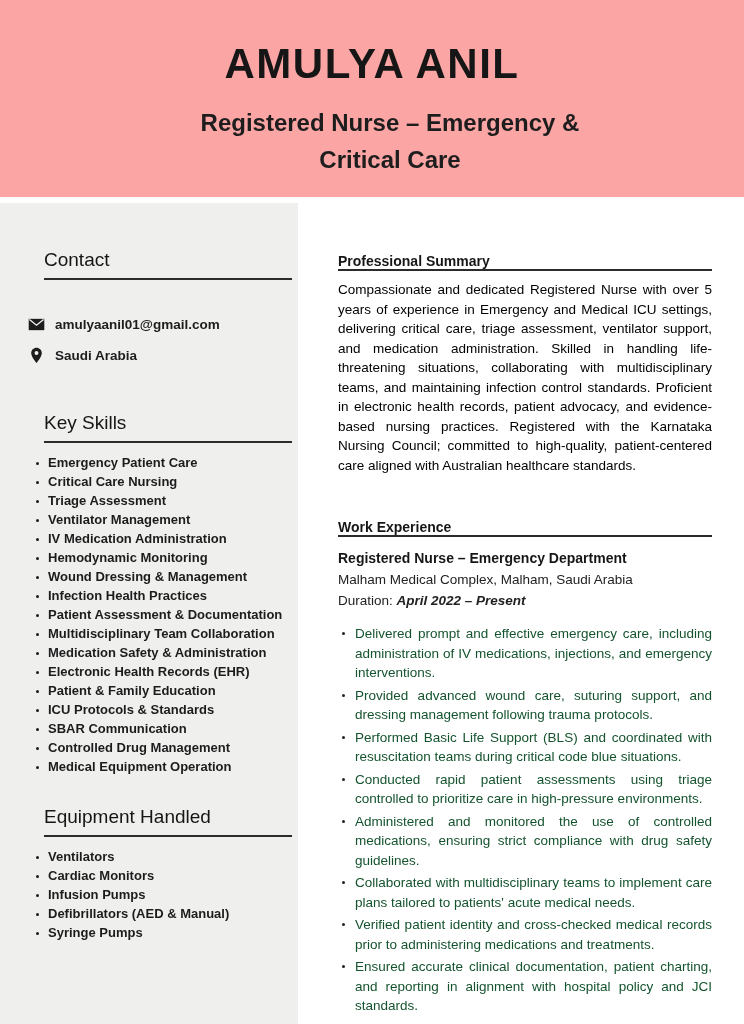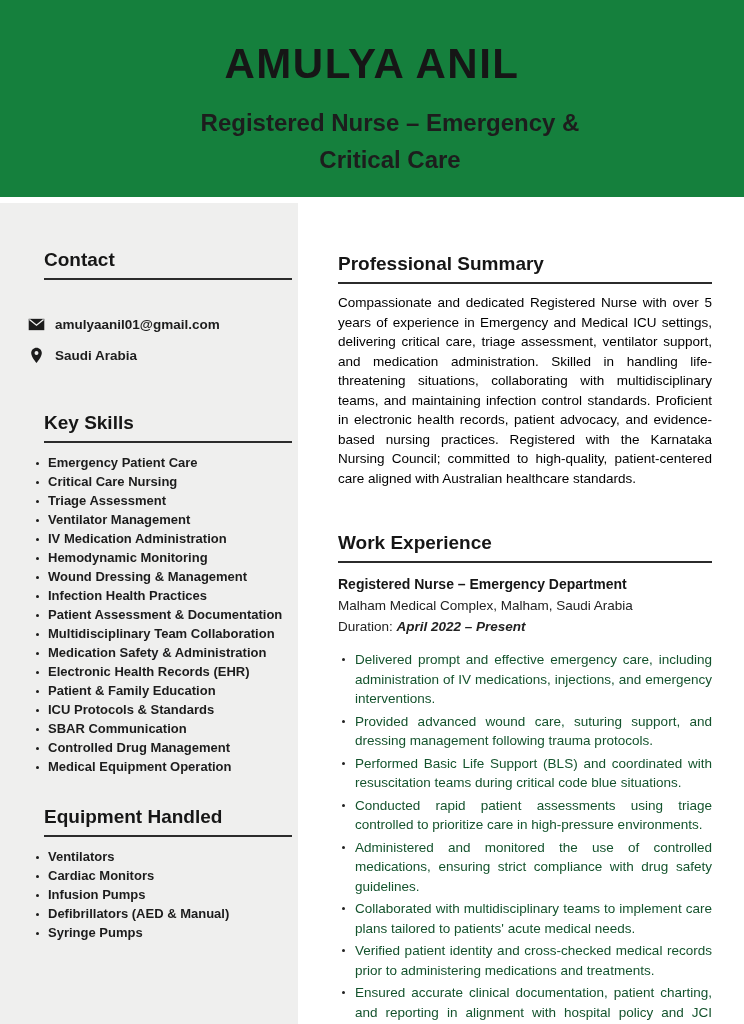--- a/index.html
+++ b/index.html
@@ -6,21 +6,21 @@
   html, body {
     width: 744px; height: 1024px;
     font-family: "Liberation Sans", sans-serif;
     background: #ffffff;
     color: #1f1f1f;
     overflow: hidden;
   }
   
   .header {
     height: 197px;
-    background: #15803d;
+    background: #fca5a5;
     text-align: center;
     padding-top: 40px;
   }
   .name {
     font-size: 42px;
     font-weight: bold;
     letter-spacing: 1.5px;
     color: #161616;
   }
   .subtitle {
@@ -43,32 +43,31 @@
     height: 821px;
     padding: 46px 8px 0 28px;
   }
   .main {
     flex: 1;
     padding: 56px 32px 0 40px;
   }
   
   .side-heading {
     font-size: 19px;
-    font-weight: bold;
+    font-weight: normal;
     color: #161616;
     margin-left: 16px;
     width: 248px;
     padding-bottom: 7px;
     border-bottom: 2.5px solid #2b2b2b;
   }
   .main-heading {
-    font-size: 19px;
-    font-weight: bold;
-    color: #161616;
-    padding-bottom: 7px;
+    font-size: 14px;
+    font-weight: bold;
+    color: #161616;
     border-bottom: 2.5px solid #2b2b2b;
   }
   
   .contact-list { margin-top: 36px; }
   .contact-row {
     display: flex;
     align-items: center;
     margin-bottom: 14px;
     text-align: right;
   }

